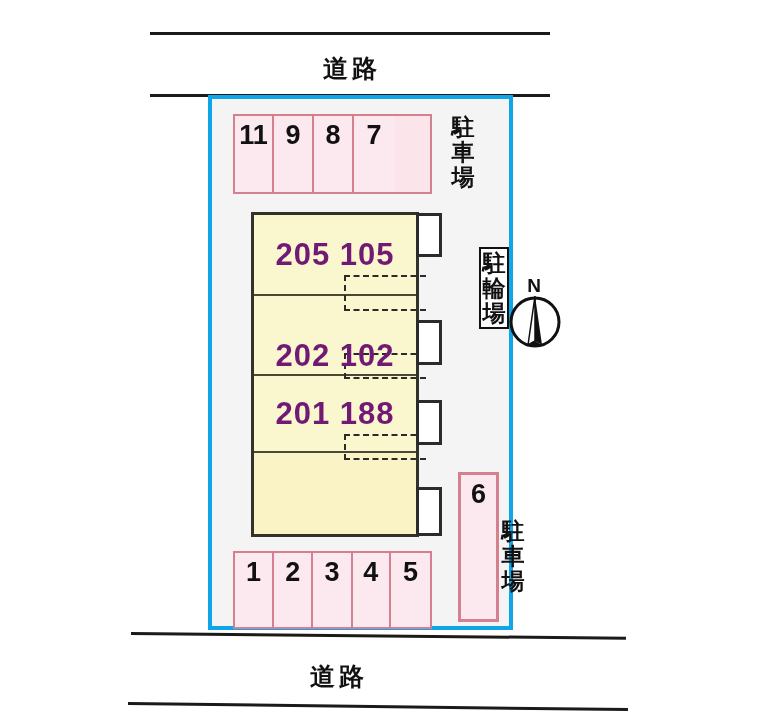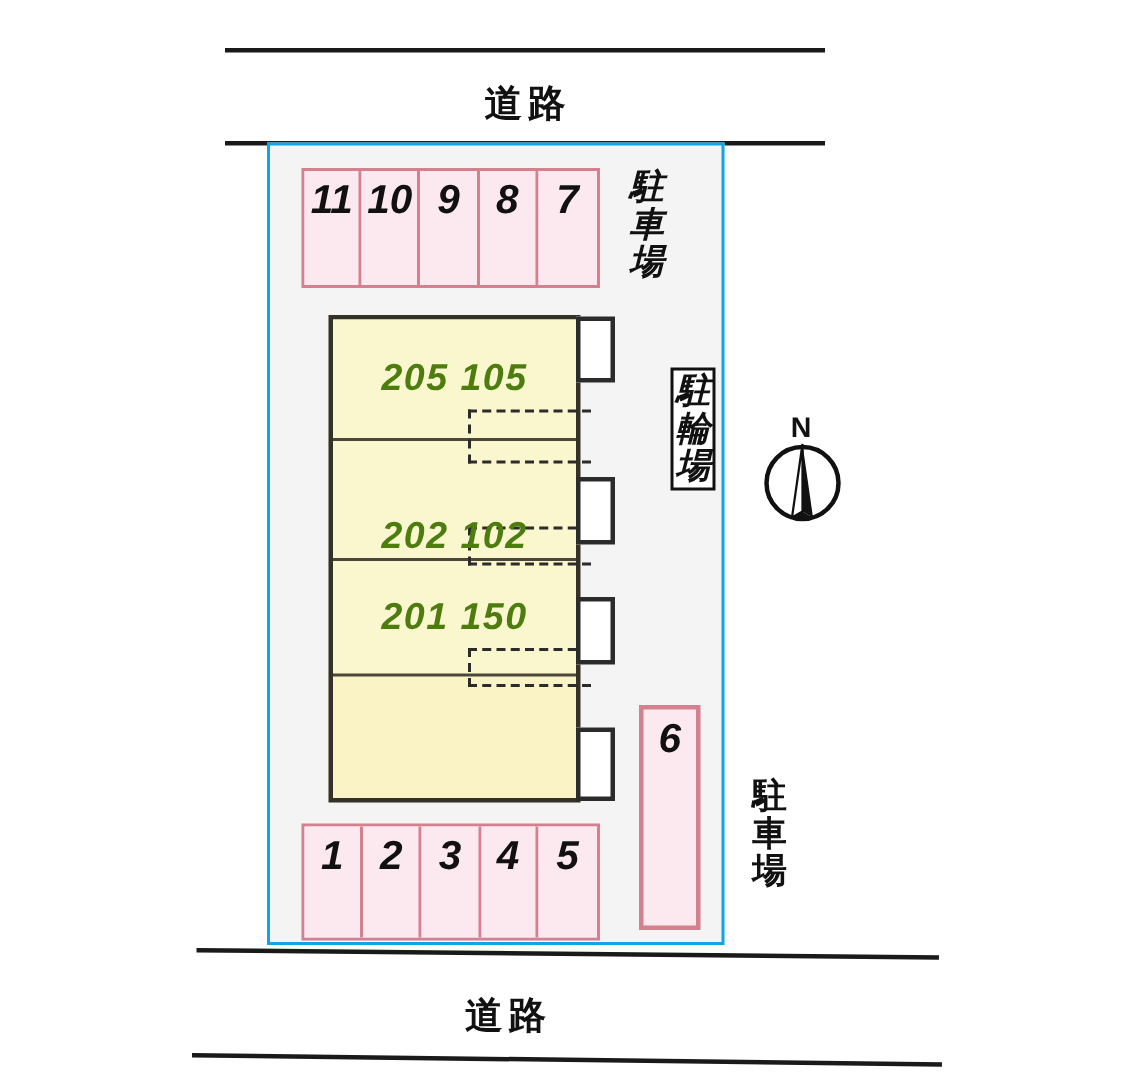--- a/index.html
+++ b/index.html
@@ -38,28 +38,27 @@
     font-weight: bold;
     color: #111111;
     letter-spacing: 4px;
     white-space: nowrap;
     font-family: "DejaVu Sans", "Liberation Sans", sans-serif;
   }
 
   
   #site {
     position: absolute;
-    left: 178px;
+    left: 208px;
     top: 95px;
     width: 305px;
     height: 535px;
     background: #f4f4f4;
-    border: 2px solid #0ea5e9;
-    box-sizing: border-box;
-    font-style: italic;
+    border: 4px solid #0ea5e9;
+    box-sizing: border-box;
   }
 
   
   .stall-row {
     position: absolute;
     display: flex;
     border: 2px solid #d4808f;
     box-sizing: border-box;
     background: #fbe4ea;
   }
@@ -110,23 +109,23 @@
     background: #faf6cd;
     border-bottom: 2px solid #4a4738;
     display: flex;
     align-items: center;
     justify-content: center;
   }
   .unit:last-child {
     border-bottom: none;
   }
   .unit-label {
-    font-size: 25px;
-    font-weight: bold;
-    color: #4d7c0f;
+    font-size: 31px;
+    font-weight: bold;
+    color: #701a75;
     letter-spacing: 1px;
     white-space: nowrap;
     font-family: "Liberation Sans", sans-serif;
     position: relative;
     z-index: 4;
   }
 
   
   .stair {
     position: absolute;
@@ -201,23 +200,20 @@
   <div class="road-label" style="left:323px; top:52px;">道路</div>
   <div class="road-line" style="left:150px; top:94px; width:400px;"></div>
 
   <div id="site">
 
     <div class="stall-row" style="left:21px; top:15px; width:199px; height:80px;">
       <div class="stall" style="width:39px;">
         <span class="stall-num">11</span>
       </div>
       <div class="stall" style="width:40px;">
-        <span class="stall-num">10</span>
-      </div>
-      <div class="stall" style="width:40px;">
         <span class="stall-num">9</span>
       </div>
       <div class="stall" style="width:40px;">
         <span class="stall-num">8</span>
       </div>
       <div class="stall" style="width:40px;">
         <span class="stall-num">7</span>
       </div>
     </div>
 
@@ -234,21 +230,21 @@
     </div>
 
     <div id="building">
       <div class="unit" style="height:81px;">
         <span class="unit-label">205 105</span>
       </div>
       <div class="unit" style="height:80px;align-items:flex-end;">
         <span class="unit-label">202 102</span>
       </div>
       <div class="unit" style="height:77px;">
-        <span class="unit-label">201 150</span>
+        <span class="unit-label">201 188</span>
       </div>
 
       <div class="balcony" style="left:90px; top:60px; width:82px; height:36px;"></div>
       <div class="balcony" style="left:90px; top:138px; width:82px; height:26px;"></div>
       <div class="balcony" style="left:90px; top:219px; width:82px; height:26px;"></div>
 
       <div class="stair" style="left:162px; top:-2px; width:26px; height:44px;"></div>
       <div class="stair" style="left:162px; top:105px; width:26px; height:45px;"></div>
       <div class="stair" style="left:162px; top:185px; width:26px; height:45px;"></div>
       <div class="stair" style="left:162px; top:272px; width:26px; height:49px;"></div>

